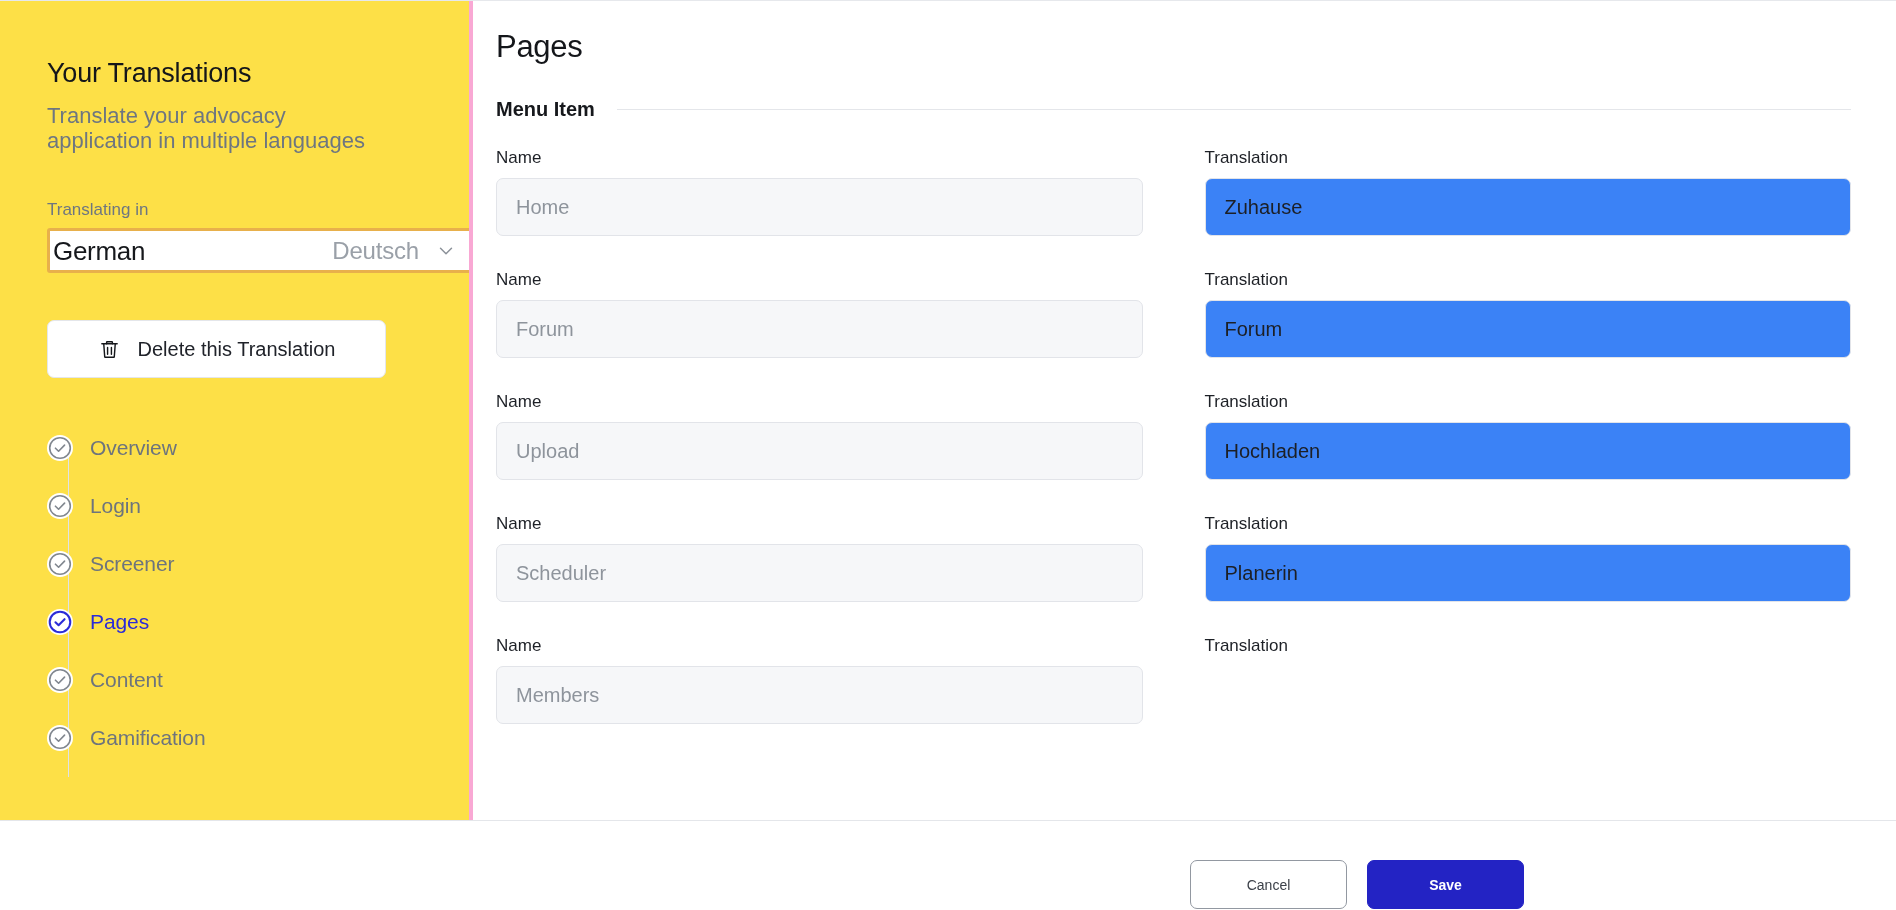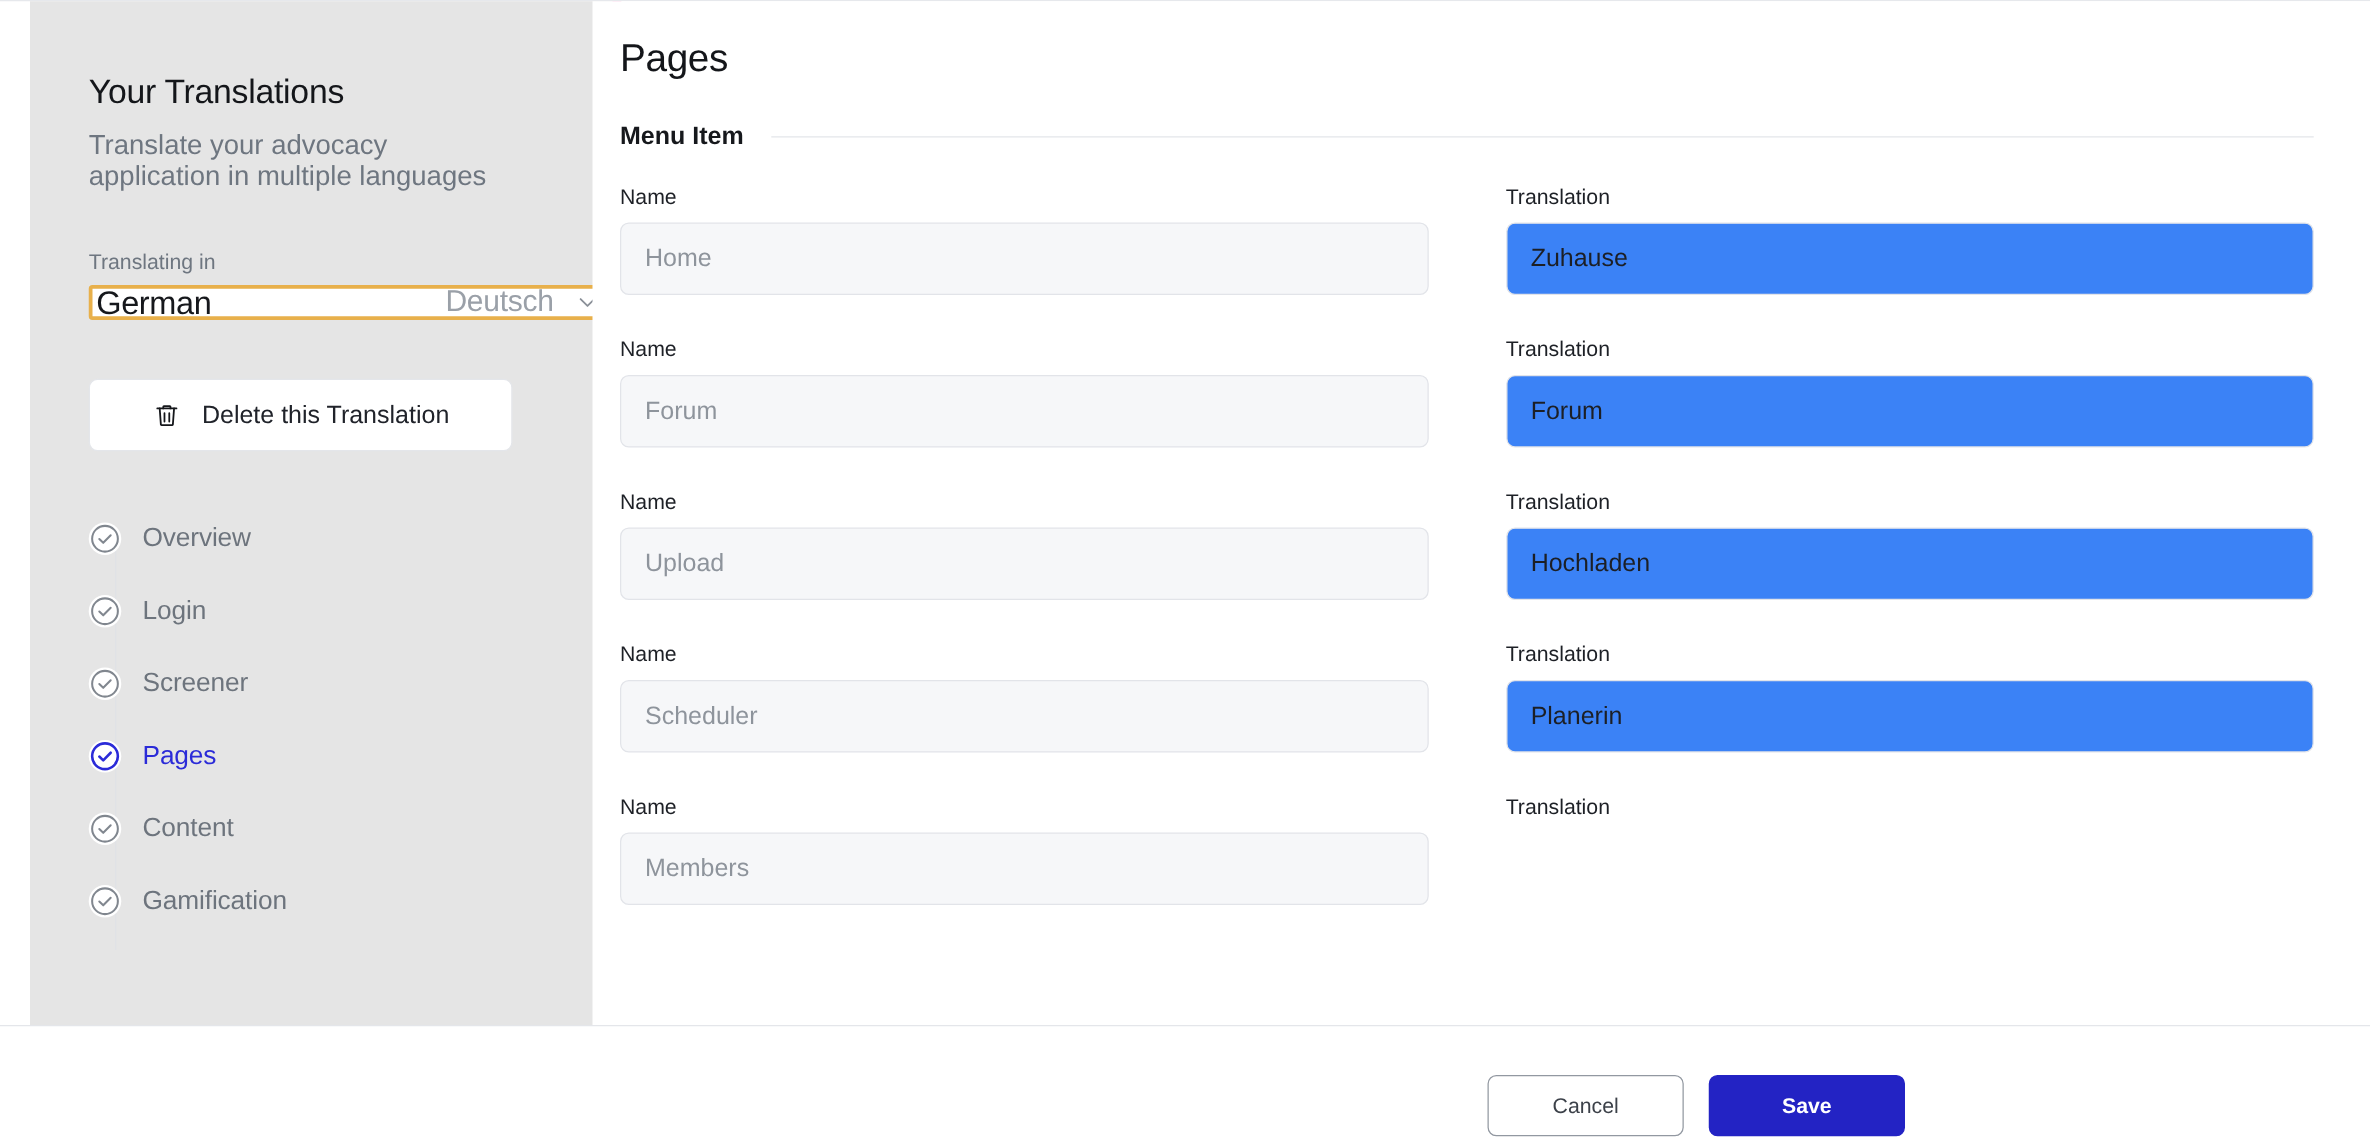--- a/index.html
+++ b/index.html
@@ -29,25 +29,24 @@
     height: 1px;
     background: #e6e8ec;
   }
 
   
   .sidebar {
     position: absolute;
     top: 1px; left: 0;
     width: 473px;
     height: 819px;
-    background: #e5e5e5;
-    border-right: 7px solid #f9a8d4;
+    background: #fde047;
+    border-right: 4px solid #f9a8d4;
     overflow: hidden;
     padding-left: 47px;
-    margin-left: 24px;
   }
 
   .side-title {
     margin-top: 55px;
     font-size: 27px;
     line-height: 34px;
     color: #14161a;
     font-weight: 400;
     letter-spacing: -0.2px;
   }
@@ -64,21 +63,21 @@
   .translating-label {
     margin-top: 47px;
     font-size: 17px;
     line-height: 20px;
     color: #6e7680;
   }
 
   .lang-select {
     margin-top: 8px;
     width: 428px;
-    height: 28px;
+    height: 45px;
     border: 3px solid #e8b04b;
     border-radius: 3px;
     background: #ffffff;
     display: flex;
     align-items: center;
     padding: 0 15px 0 3px;
     cursor: pointer;
   }
   .lang-name {
     font-size: 26px;
@@ -264,21 +263,21 @@
     justify-content: flex-end;
     gap: 20px;
     padding-right: 372px;
   }
   .btn {
     height: 49px;
     border-radius: 7px;
     display: flex;
     align-items: center;
     justify-content: center;
-    font-size: 17px;
+    font-size: 14px;
     font-weight: 400;
     cursor: pointer;
     padding: 0 20px;
     margin-top: 38px;
   }
   .btn-cancel {
     width: 157px;
     border: 1px solid #9298a1;
     background: #ffffff;
     color: #3c4149;

